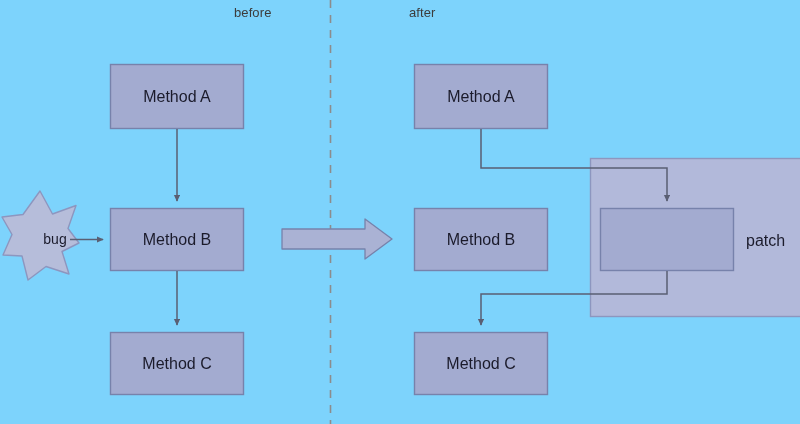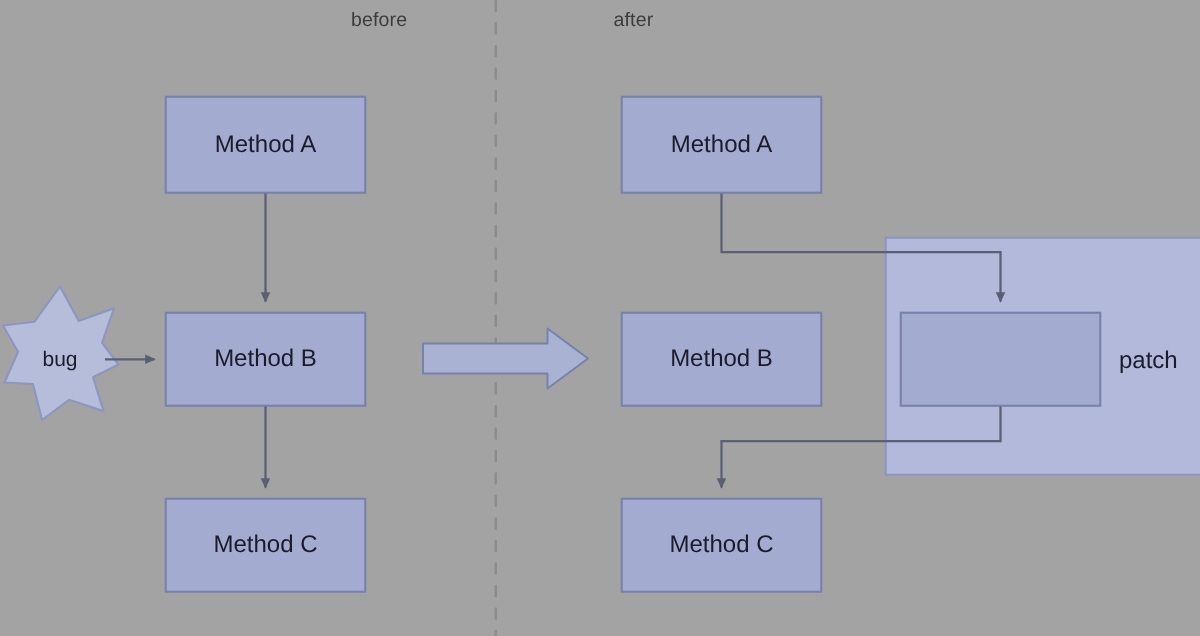--- a/index.html
+++ b/index.html
@@ -7,21 +7,21 @@
     padding: 0;
     background: #ffffff;
   }
   body {
     font-family: "Liberation Sans", sans-serif;
   }
   #canvas {
     position: relative;
     width: 800px;
     height: 424px;
-    background: #a3a3a3;
+    background: #7dd3fc;
     overflow: hidden;
   }
   #canvas svg {
     position: absolute;
     left: 0;
     top: 0;
   }
   .hdr {
     position: absolute;
     font-size: 13px;
@@ -92,21 +92,21 @@
     <rect x="600.5" y="208.5" width="133" height="62" fill="#a3abd0" stroke="#7782ab" stroke-width="1.4"></rect>
 
     <path d="M481,129 L481,168 L667,168 L667,201" fill="none" stroke="#5a5f73" stroke-width="1.5" marker-end="url(#arrowhead)"></path>
 
     <path d="M667,271 L667,294 L481,294 L481,325" fill="none" stroke="#5a5f73" stroke-width="1.5" marker-end="url(#arrowhead)"></path>
   </svg>
 
   <div class="hdr" style="left:234px; top:5px;">before</div>
   <div class="hdr" style="left:409px; top:5px;">after</div>
 
-  <div class="bug-label" style="left:22px; top:231px; width:36px; text-align:center;">bug</div>
+  <div class="bug-label" style="left:37px; top:231px; width:36px; text-align:center;">bug</div>
 
   <div class="node-label" style="left:110px; top:88px; width:134px;">Method A</div>
   <div class="node-label" style="left:110px; top:231px; width:134px;">Method B</div>
   <div class="node-label" style="left:110px; top:355px; width:134px;">Method C</div>
 
   <div class="node-label" style="left:414px; top:88px; width:134px;">Method A</div>
   <div class="node-label" style="left:414px; top:231px; width:134px;">Method B</div>
   <div class="node-label" style="left:414px; top:355px; width:134px;">Method C</div>
 
   <div class="patch-label" style="left:746px; top:232px;">patch</div>

